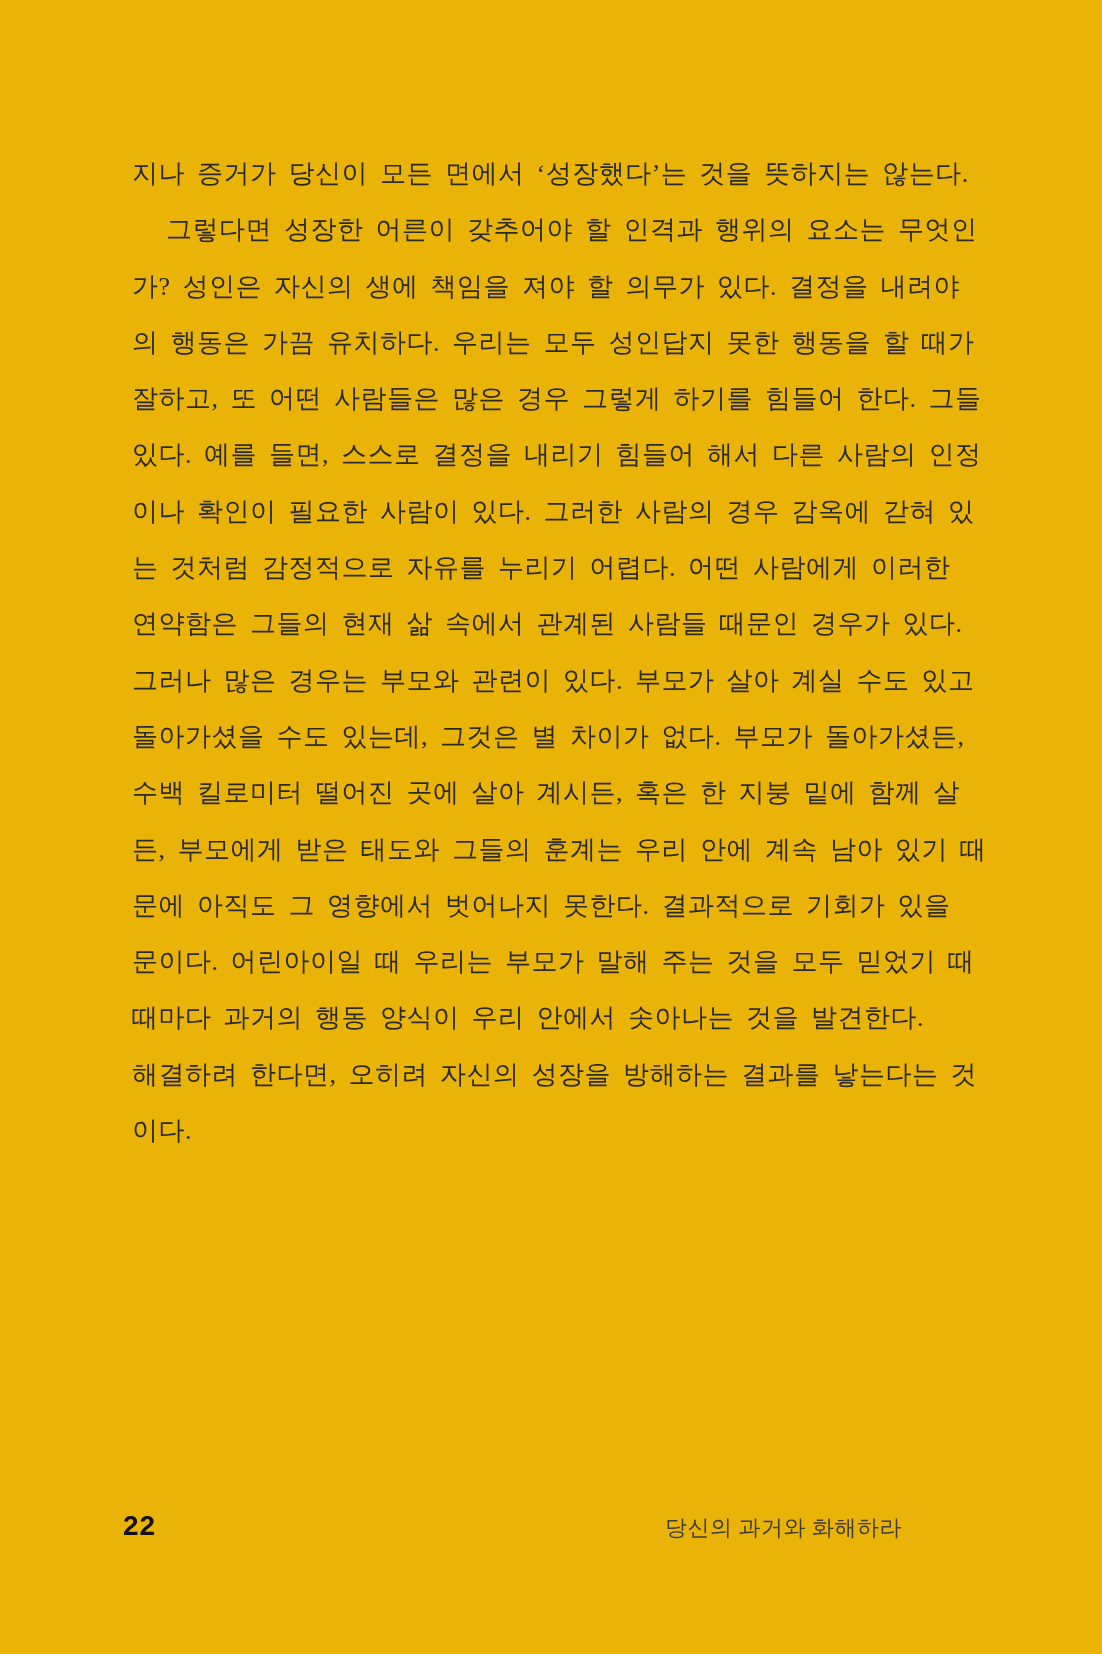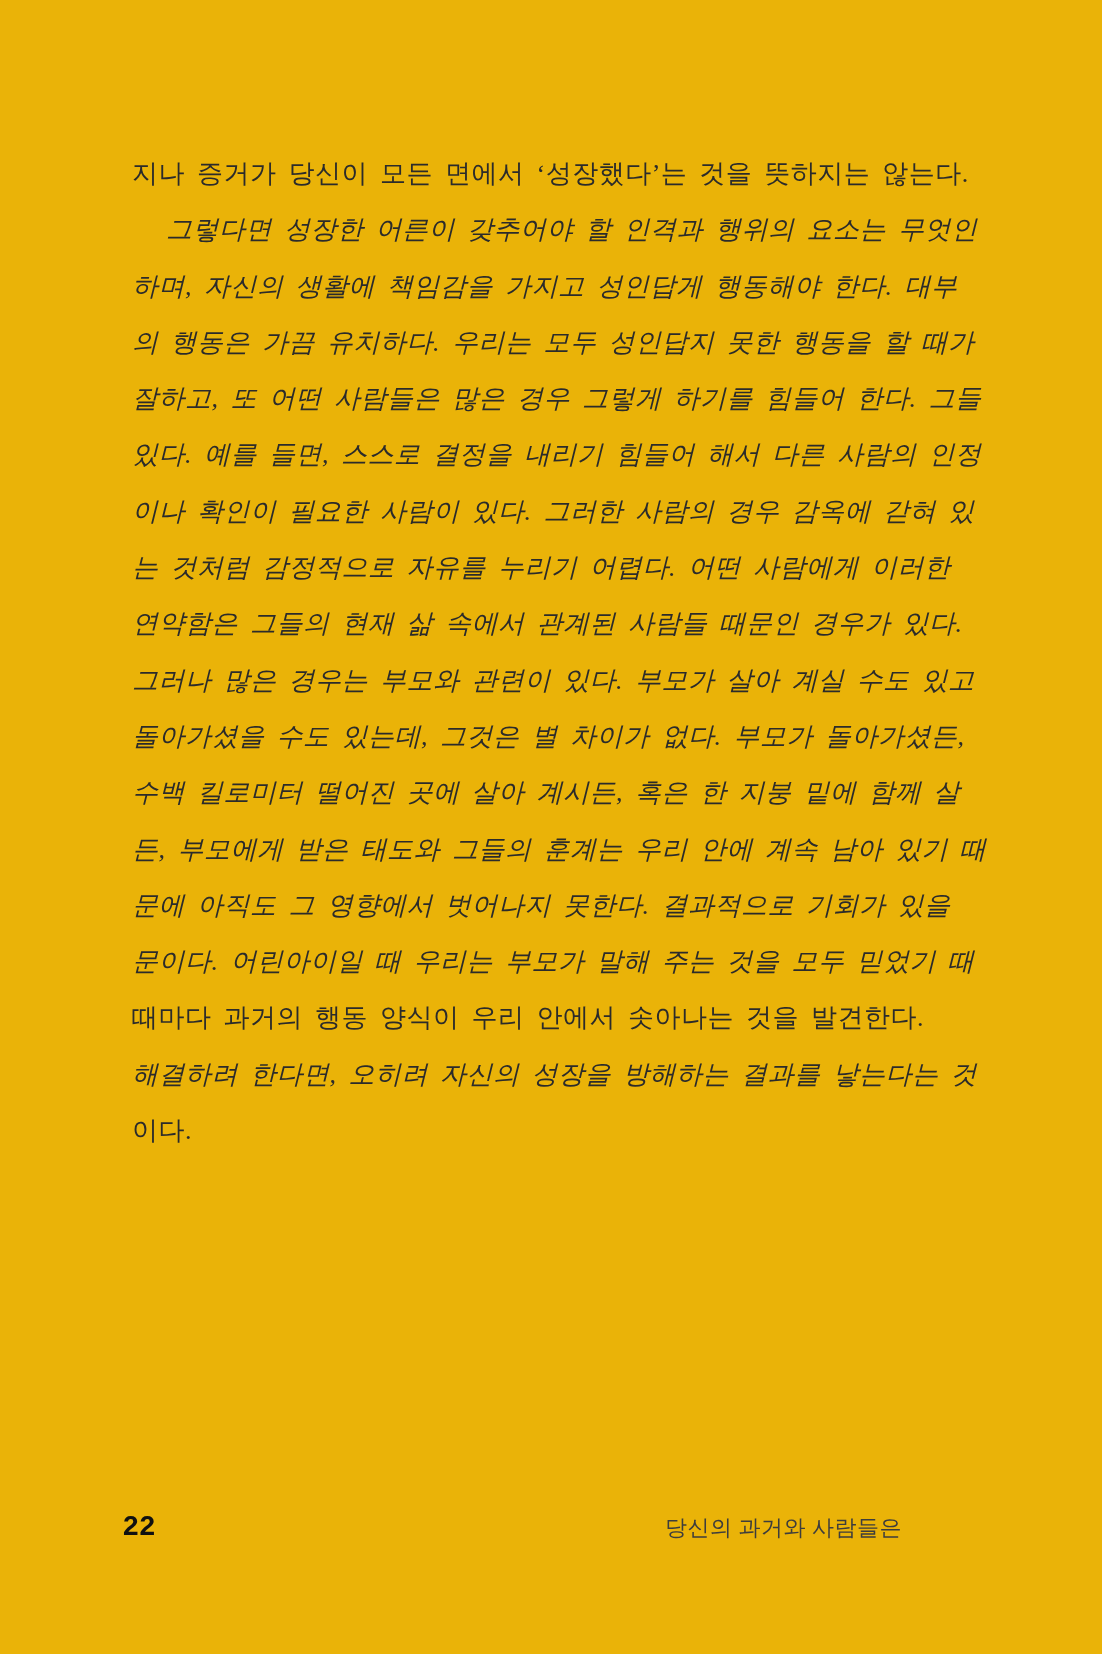--- a/index.html
+++ b/index.html
@@ -28,21 +28,20 @@
     line-height: 56.3px;
     font-size: 26px;
     letter-spacing: 0.5px;
     word-spacing: 5px;
     white-space: nowrap;
     text-align: left;
   }
   .line.justify {
     text-align: justify;
     text-align-last: justify;
-    font-style: italic;
   }
   .line.indent {
     text-indent: 34px;
   }
   .footer-page-number {
     position: absolute;
     left: 123px;
     top: 1510px;
     font-family: "Liberation Sans", "DejaVu Sans", sans-serif;
     font-weight: 700;
@@ -62,34 +61,34 @@
   }
 </style>
 </head>
 <body>
 
 <div class="page">
 
   <div class="body-text">
     <div class="line last">지나 증거가 당신이 모든 면에서 ‘성장했다’는 것을 뜻하지는 않는다.</div>
     <div class="line indent justify">그렇다면 성장한 어른이 갖추어야 할 인격과 행위의 요소는 무엇인</div>
-    <div class="line justify">하며, 자신의 생활에 책임감을 가지고 성인답게 행동해야 한다. 대부</div>
+    <div class="line justify">가? 성인은 자신의 생에 책임을 져야 할 의무가 있다. 결정을 내려야</div>
     <div class="line justify">의 행동은 가끔 유치하다. 우리는 모두 성인답지 못한 행동을 할 때가</div>
     <div class="line justify">잘하고, 또 어떤 사람들은 많은 경우 그렇게 하기를 힘들어 한다. 그들</div>
     <div class="line justify">있다. 예를 들면, 스스로 결정을 내리기 힘들어 해서 다른 사람의 인정</div>
     <div class="line justify">이나 확인이 필요한 사람이 있다. 그러한 사람의 경우 감옥에 갇혀 있</div>
     <div class="line justify">는 것처럼 감정적으로 자유를 누리기 어렵다. 어떤 사람에게 이러한</div>
     <div class="line justify">연약함은 그들의 현재 삶 속에서 관계된 사람들 때문인 경우가 있다.</div>
     <div class="line justify">그러나 많은 경우는 부모와 관련이 있다. 부모가 살아 계실 수도 있고</div>
     <div class="line justify">돌아가셨을 수도 있는데, 그것은 별 차이가 없다. 부모가 돌아가셨든,</div>
     <div class="line justify">수백 킬로미터 떨어진 곳에 살아 계시든, 혹은 한 지붕 밑에 함께 살</div>
     <div class="line justify">든, 부모에게 받은 태도와 그들의 훈계는 우리 안에 계속 남아 있기 때</div>
     <div class="line justify">문에 아직도 그 영향에서 벗어나지 못한다. 결과적으로 기회가 있을</div>
     <div class="line justify">문이다. 어린아이일 때 우리는 부모가 말해 주는 것을 모두 믿었기 때</div>
     <div class="line last">때마다 과거의 행동 양식이 우리 안에서 솟아나는 것을 발견한다.</div>
     <div class="line justify">해결하려 한다면, 오히려 자신의 성장을 방해하는 결과를 낳는다는 것</div>
     <div class="line last">이다.</div>
   </div>
 
   <div class="footer-page-number">22</div>
-  <div class="footer-running-title">당신의 과거와 사람들은</div>
+  <div class="footer-running-title">당신의 과거와 화해하라</div>
 
 </div>
 
 </body></html>

